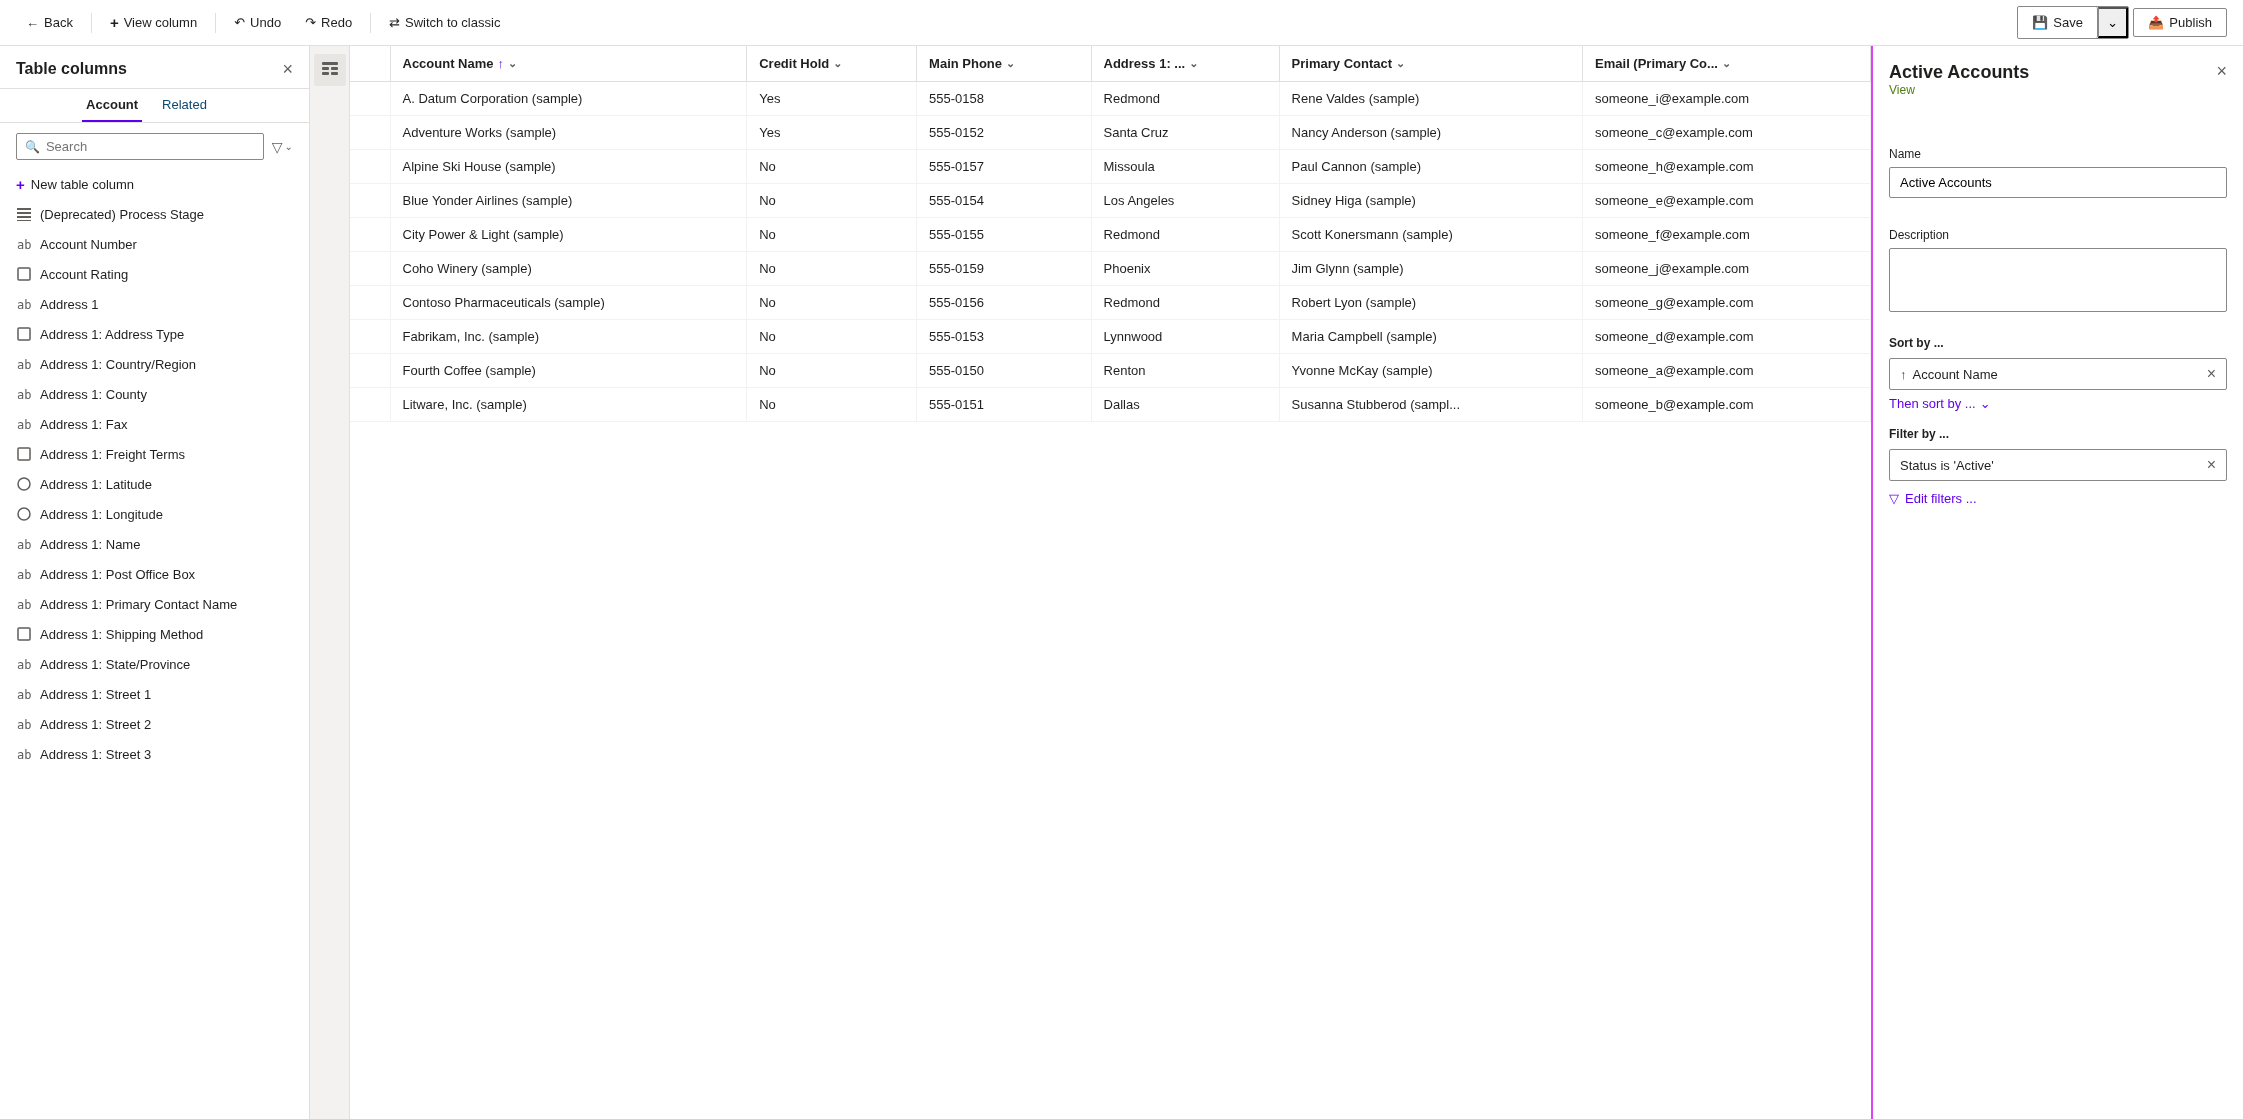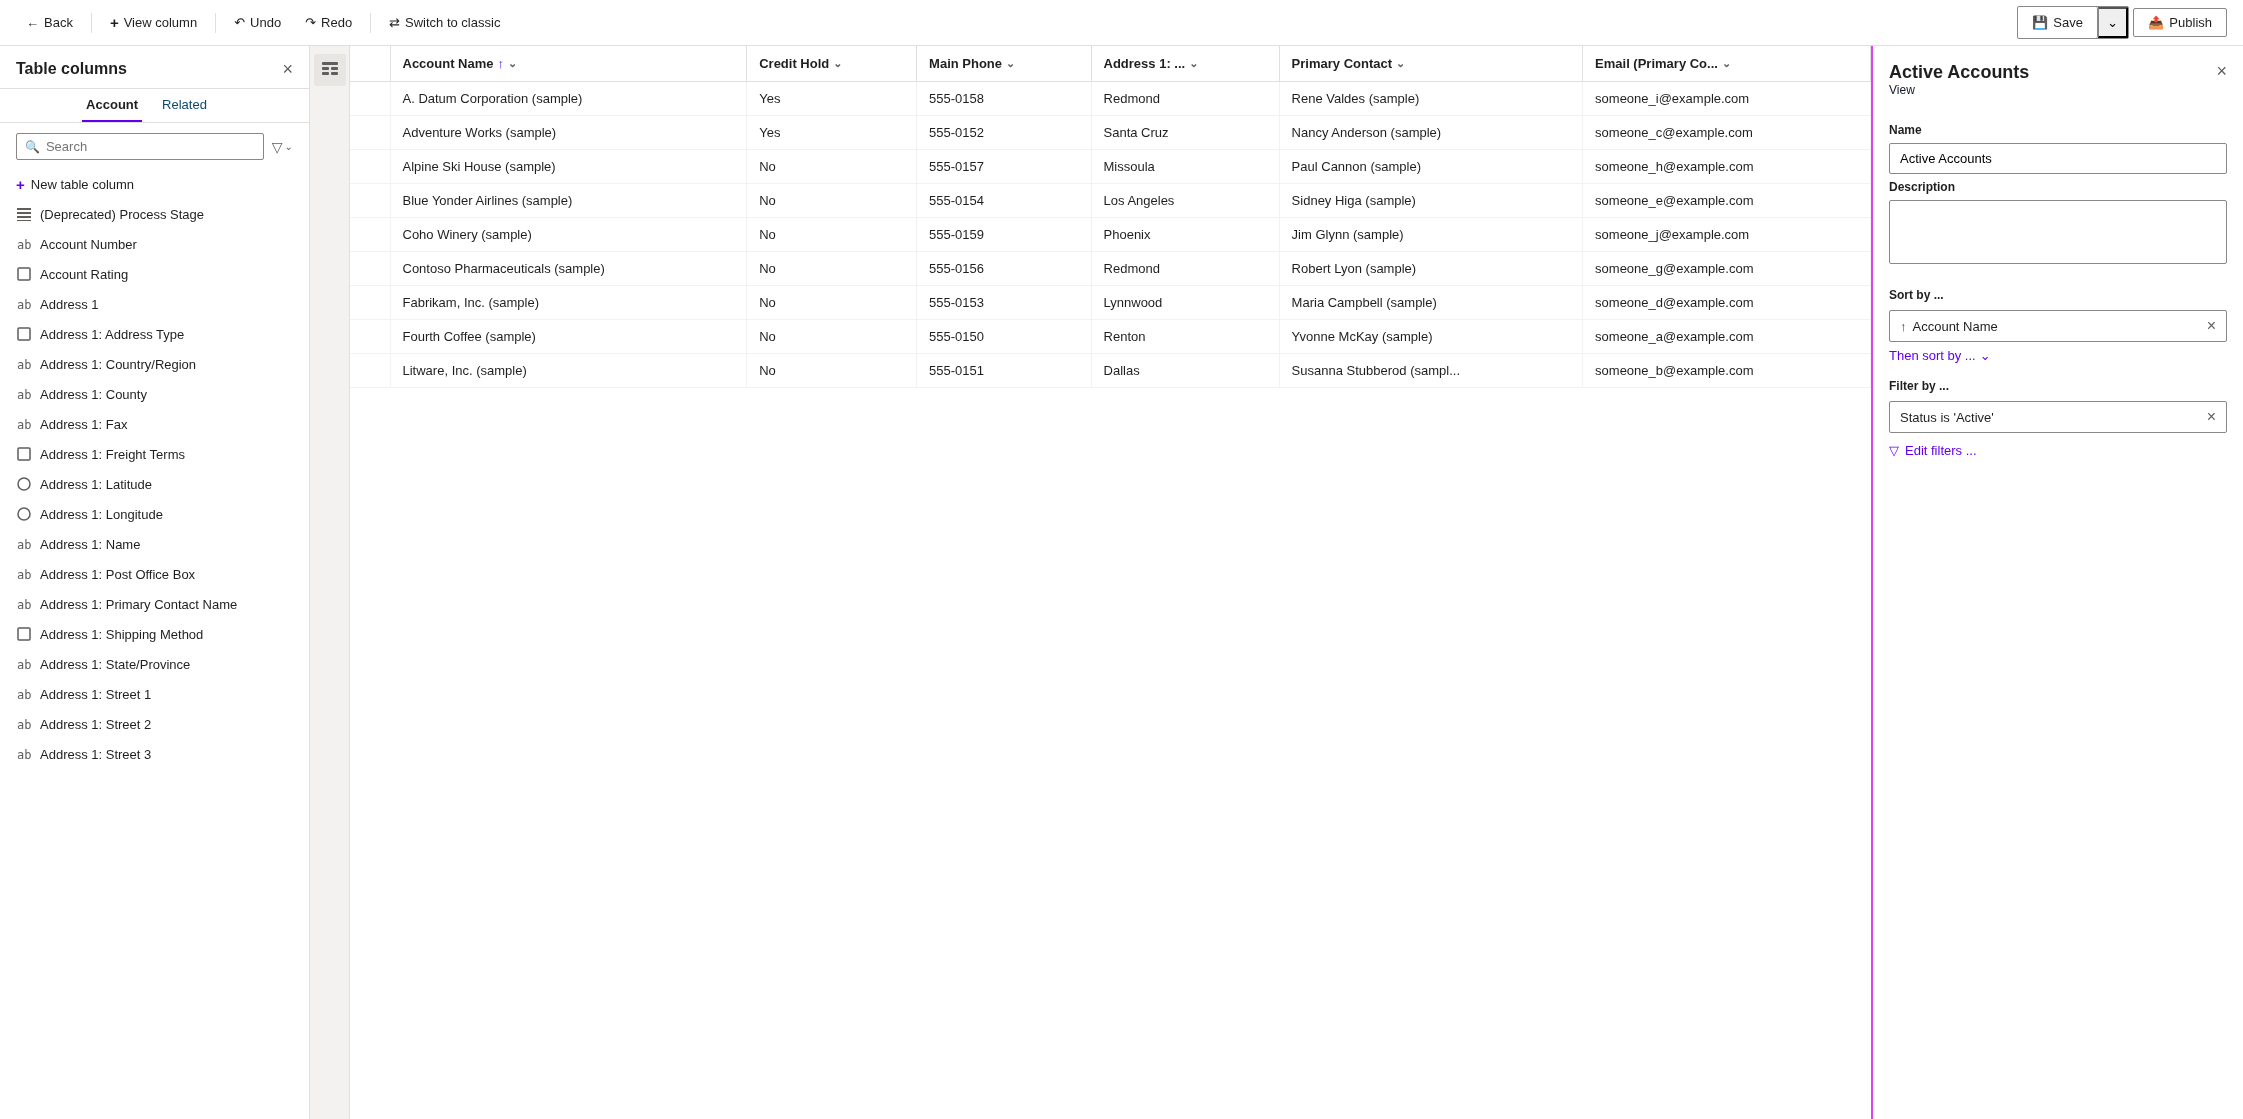--- a/index.html
+++ b/index.html
@@ -121,23 +121,23 @@
       padding: 16px;
     }
     .right-panel::-webkit-scrollbar { width: 6px; }
     .right-panel::-webkit-scrollbar-thumb { background: #c8c6c4; border-radius: 3px; }
 
     .right-panel-header {
       display: flex; align-items: flex-start; justify-content: space-between;
       margin-bottom: 4px;
     }
     .right-panel-title { font-size: 18px; font-weight: 600; }
-    .right-panel-subtitle { font-size: 12px; color: #0f172a; margin-bottom: 16px; }
-
-    .field-label { font-size: 12px; font-weight: 700; color: #201f1e; margin-bottom: 6px; margin-top: 6px; }
+    .right-panel-subtitle { font-size: 12px; color: #4d7c0f; margin-bottom: 16px; }
+
+    .field-label { font-size: 12px; font-weight: 400; color: #201f1e; margin-bottom: 6px; margin-top: 30px; }
     .field-input {
       width: 100%; border: 1px solid #8a8886; border-radius: 2px;
       padding: 7px 10px; font-size: 13px; outline: none;
     }
     .field-textarea {
       width: 100%; border: 1px solid #8a8886; border-radius: 2px;
       padding: 7px 10px; font-size: 13px; outline: none; height: 64px; resize: none;
     }
 
     .sort-section { margin-top: 24px; }
@@ -487,20 +487,29 @@
     <td></td>
     <td>Blue Yonder Airlines (sample)</td>
     <td>No</td>
     <td>555-0154</td>
     <td>Los Angeles</td>
     <td>Sidney Higa (sample)</td>
     <td>someone_e@example.com</td>
   </tr>
             <tr>
     <td></td>
+    <td>City Power &amp; Light (sample)</td>
+    <td>No</td>
+    <td>555-0155</td>
+    <td>Redmond</td>
+    <td>Scott Konersmann (sample)</td>
+    <td>someone_f@example.com</td>
+  </tr>
+            <tr>
+    <td></td>
     <td>Coho Winery (sample)</td>
     <td>No</td>
     <td>555-0159</td>
     <td>Phoenix</td>
     <td>Jim Glynn (sample)</td>
     <td>someone_j@example.com</td>
   </tr>
             <tr>
     <td></td>
     <td>Contoso Pharmaceuticals (sample)</td>

